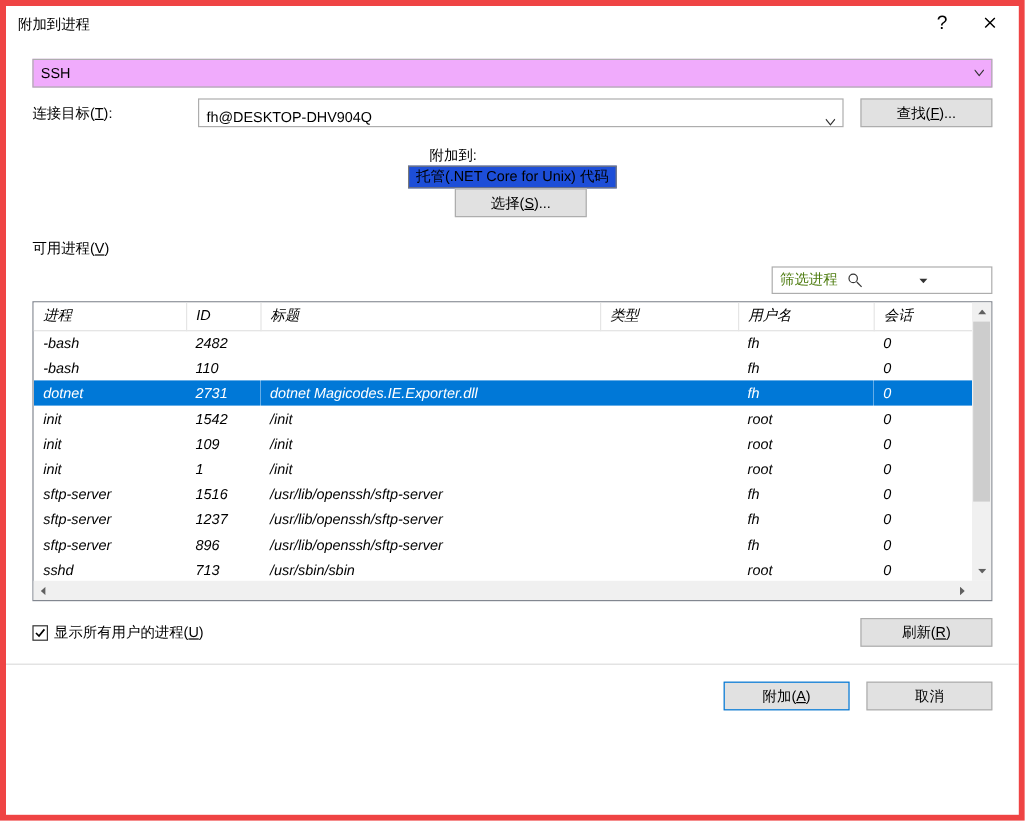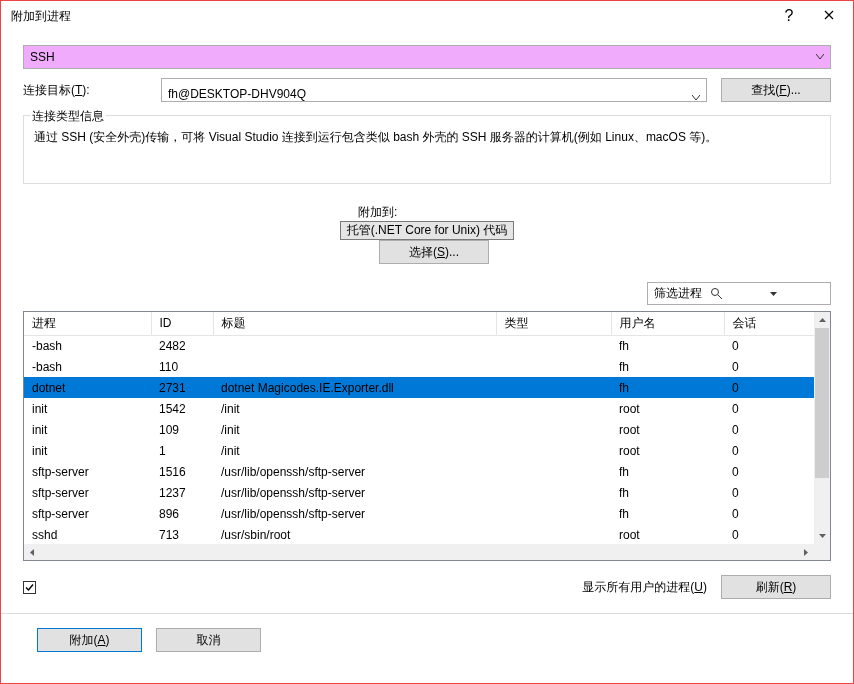--- a/index.html
+++ b/index.html
@@ -1,69 +1,69 @@
 <!DOCTYPE html>
 <html><head>
 <meta charset="utf-8">
 <style>
 * { box-sizing: border-box; margin: 0; padding: 0; font-family: "Microsoft YaHei", "Segoe UI", sans-serif; font-size: 12px; }
 body { background: #fff; width: 854px; height: 684px; overflow: hidden; }
-.dialog { width: 854px; height: 684px; border: 1px solid #ef4444; display: flex; flex-direction: column; }
+.dialog { width: 854px; height: 684px; border: 5px solid #ef4444; display: flex; flex-direction: column; }
 .titlebar { height: 30px; display: flex; align-items: center; padding: 0 4px 0 10px; }
 .titlebar-title { flex: 1; }
 .titlebar-btn { width: 40px; height: 30px; display: flex; align-items: center; justify-content: center; cursor: default; }
 .help-icon { font-size: 16px; }
 .close-icon svg { width: 10px; height: 10px; }
 .content { flex: 1; padding: 14px 22px 14px 22px; display: flex; flex-direction: column; }
 .row { display: flex; align-items: center; margin-bottom: 9px; }
 .label { width: 138px; }
 .label u { text-decoration: underline; }
 .select { flex: 1; height: 24px; border: 1px solid #adadad; background: #f0abfc; display: flex; align-items: center; padding: 0 6px; position: relative; }
 .select.white { background: #fff; align-items: flex-end; }
 .select-arrow { position: absolute; right: 6px; }
 .select-arrow svg { width: 8px; height: 6px; display: block; }
 .btn { height: 24px; border: 1px solid #adadad; background: #e1e1e1; min-width: 110px; display: flex; align-items: center; justify-content: center; cursor: default; margin-left: 14px; }
 .btn u { text-decoration: underline; }
 .fieldset { border: 1px solid #dcdcdc; padding: 10px 10px 36px 10px; margin-top: 4px; margin-bottom: 14px; position: relative; }
 .fieldset-legend { position: absolute; top: -8px; left: 6px; background: #fff; padding: 0 2px; }
 .fieldset-text { line-height: 1.6; margin-top: 2px; }
 .attach-row { display: flex; align-items: center; margin-top: 6px; margin-bottom: 18px; flex-direction: column; }
-.readonly { flex: 1; height: 24px; border: 1px solid #7a7a7a; background: #e5e5e5; display: flex; align-items: center; padding: 0 6px; }
+.readonly { flex: 1; height: 24px; border: 1px solid #7a7a7a; background: #1d4ed8; display: flex; align-items: center; padding: 0 6px; }
 .avail-label { margin-bottom: 6px; }
 .filter-row { display: flex; justify-content: flex-end; margin-bottom: 6px; }
-.filter-box { width: 184px; height: 23px; border: 1px solid #adadad; display: flex; align-items: center; padding: 0 4px 0 6px; color: #000000; }
+.filter-box { width: 184px; height: 23px; border: 1px solid #adadad; display: flex; align-items: center; padding: 0 4px 0 6px; color: #4d7c0f; }
 .filter-box span { flex: 1; }
 .search-icon svg { width: 13px; height: 13px; display: block; }
 .table-wrap { border: 1px solid #828790; height: 250px; position: relative; }
 .table-scroll { position: absolute; left: 0; right: 16px; top: 0; bottom: 16px; overflow: hidden; }
-.table { width: 100%; border-collapse: collapse; table-layout: fixed; }
+.table { width: 100%; border-collapse: collapse; table-layout: fixed; font-style: italic; }
 .table th { text-align: left; font-weight: normal; height: 23px; padding: 0 8px; background: #fff; border-bottom: 1px solid #e5e5e5; }
 .table th:not(:last-child) { border-right: 1px solid #e5e5e5; }
 .table td { height: 21px; padding: 0 8px; white-space: nowrap; overflow: hidden; margin-left: 10px; }
 .col-proc { width: 127px; }
 .col-id { width: 62px; }
 .col-title { width: 283px; }
 .col-type { width: 115px; }
 .col-user { width: 113px; }
 .col-sess { width: auto; margin-left: 39px; }
-.row-sel td { background: #0078d7; color: #000000; }
+.row-sel td { background: #0078d7; color: #ffffff; }
 .vscroll { position: absolute; right: 0; top: 0; bottom: 16px; width: 16px; background: #f0f0f0; }
 .vscroll-thumb { position: absolute; left: 1px; right: 1px; top: 16px; height: 150px; background: #cdcdcd; }
 .vscroll-arrow { position: absolute; left: 0; width: 16px; height: 16px; display: flex; align-items: center; justify-content: center; }
 .vscroll-arrow.up { top: 0; }
 .vscroll-arrow.down { bottom: 0; }
 .hscroll { position: absolute; left: 0; right: 16px; bottom: 0; height: 16px; background: #f0f0f0; display: flex; justify-content: space-between; align-items: center; }
 .hscroll-arrow { width: 16px; height: 16px; display: flex; align-items: center; justify-content: center; }
 .hcorner { position: absolute; right: 0; bottom: 0; width: 16px; height: 16px; background: #f0f0f0; }
 .under-table { display: flex; align-items: center; margin-top: 14px; }
-.checkbox-row { display: flex; align-items: center; flex: 1; justify-content: space-between; }
+.checkbox-row { display: flex; align-items: center; flex: 1; }
 .checkbox { width: 13px; height: 13px; border: 1px solid #333; margin-right: 5px; display: flex; align-items: center; justify-content: center; }
 .checkbox svg { width: 9px; height: 9px; display: block; }
 .sep { height: 1px; background: #dcdcdc; margin: 14px -22px; }
-.footer { display: flex; justify-content: flex-start; padding: 0 0 4px 0; }
+.footer { display: flex; justify-content: flex-end; padding: 0 0 4px 0; }
 .footer .btn { min-width: 105px; }
 .footer .btn.primary { border: 1.5px solid #0078d7; }
 .small-arrow svg { width: 7px; height: 4px; display: block; }
 </style>
 </head>
 <body>
 
 <div class="dialog">
   <div class="titlebar">
     <span class="titlebar-title">附加到进程</span>
@@ -100,37 +100,34 @@
             </svg>
           </span>
       </div>
       <div class="btn">
           <span>查找(</span>
           <u>F</u>
           <span>)...</span>
         </div>
     </div>
 
-    <div class="fieldset">
-      <div class="fieldset-legend">连接类型信息</div>
-      <div class="fieldset-text">通过 SSH (安全外壳)传输，可将 Visual Studio 连接到运行包含类似 bash 外壳的 SSH 服务器的计算机(例如 Linux、macOS 等)。</div>
-    </div>
 
     <div class="attach-row">
       <div class="label">附加到:</div>
       <div class="readonly">
           <span>托管(.NET Core for Unix) 代码</span>
         </div>
       <div class="btn">
           <span>选择(</span>
           <u>S</u>
           <span>)...</span>
         </div>
     </div>
 
+    <div class="avail-label"><span>可用进程(</span><u>V</u><span>)</span></div>
 
     <div class="filter-row">
       <div class="filter-box">
         <span>筛选进程</span>
         <span class="search-icon">
             <svg viewBox="0 0 13 13">
               <circle cx="5" cy="5" r="3.5" fill="none" stroke="#333" stroke-width="1"></circle>
               <path d="M8 8 L12 12" stroke="#333" stroke-width="1"></path>
             </svg>
           </span>
@@ -224,21 +221,21 @@
                 <td>sftp-server</td>
                 <td>896</td>
                 <td>/usr/lib/openssh/sftp-server</td>
                 <td></td>
                 <td>fh</td>
                 <td>0</td>
               </tr>
               <tr>
                 <td>sshd</td>
                 <td>713</td>
-                <td>/usr/sbin/root</td>
+                <td>/usr/sbin/sbin</td>
                 <td></td>
                 <td>root</td>
                 <td>0</td>
               </tr>
             </tbody>
         </table>
       </div>
       <div class="vscroll">
         <div class="vscroll-arrow up">
             <svg width="7" height="4" viewBox="0 0 7 4">

